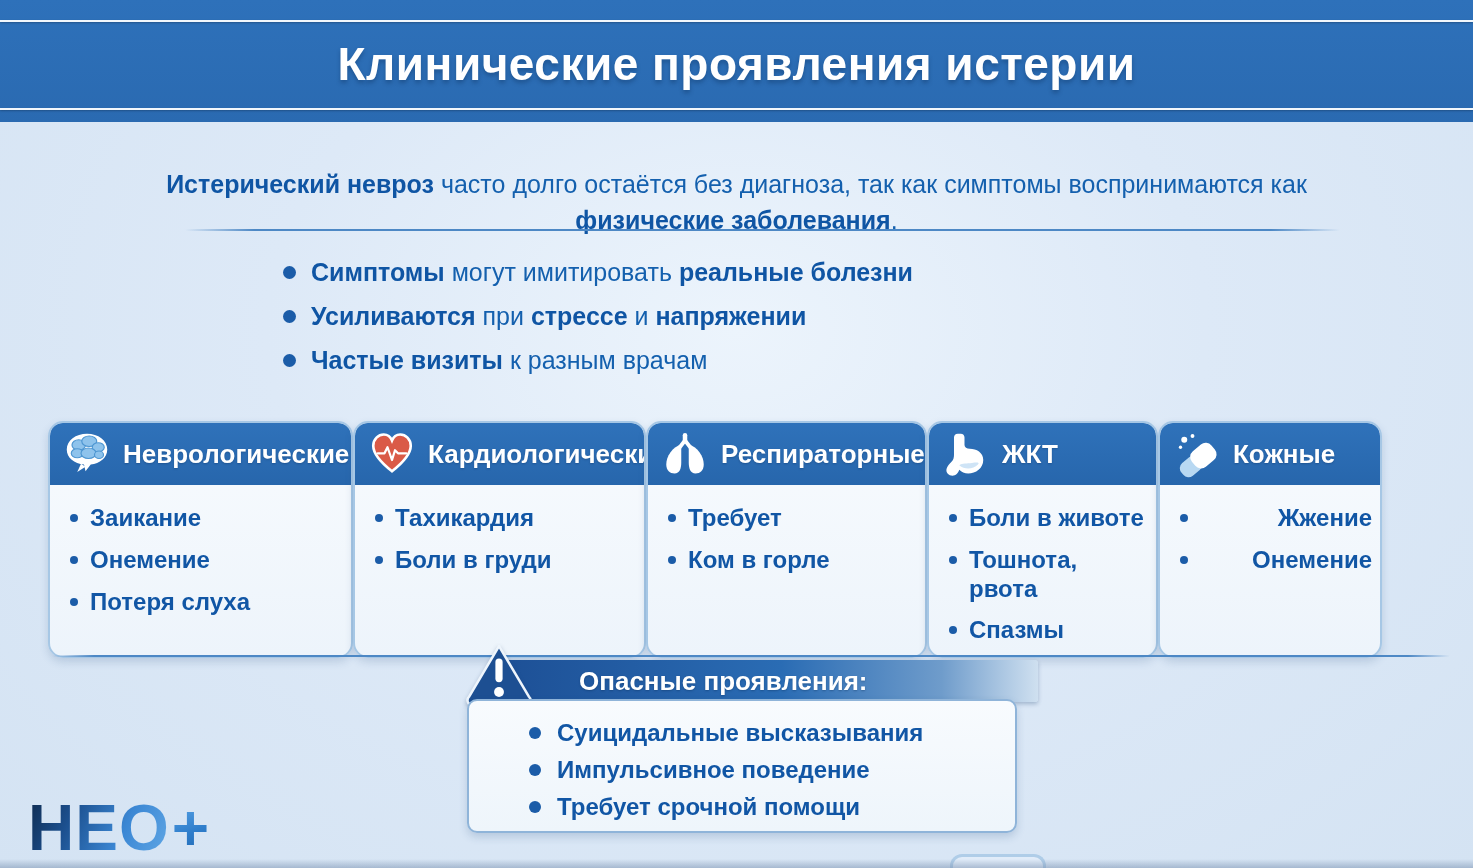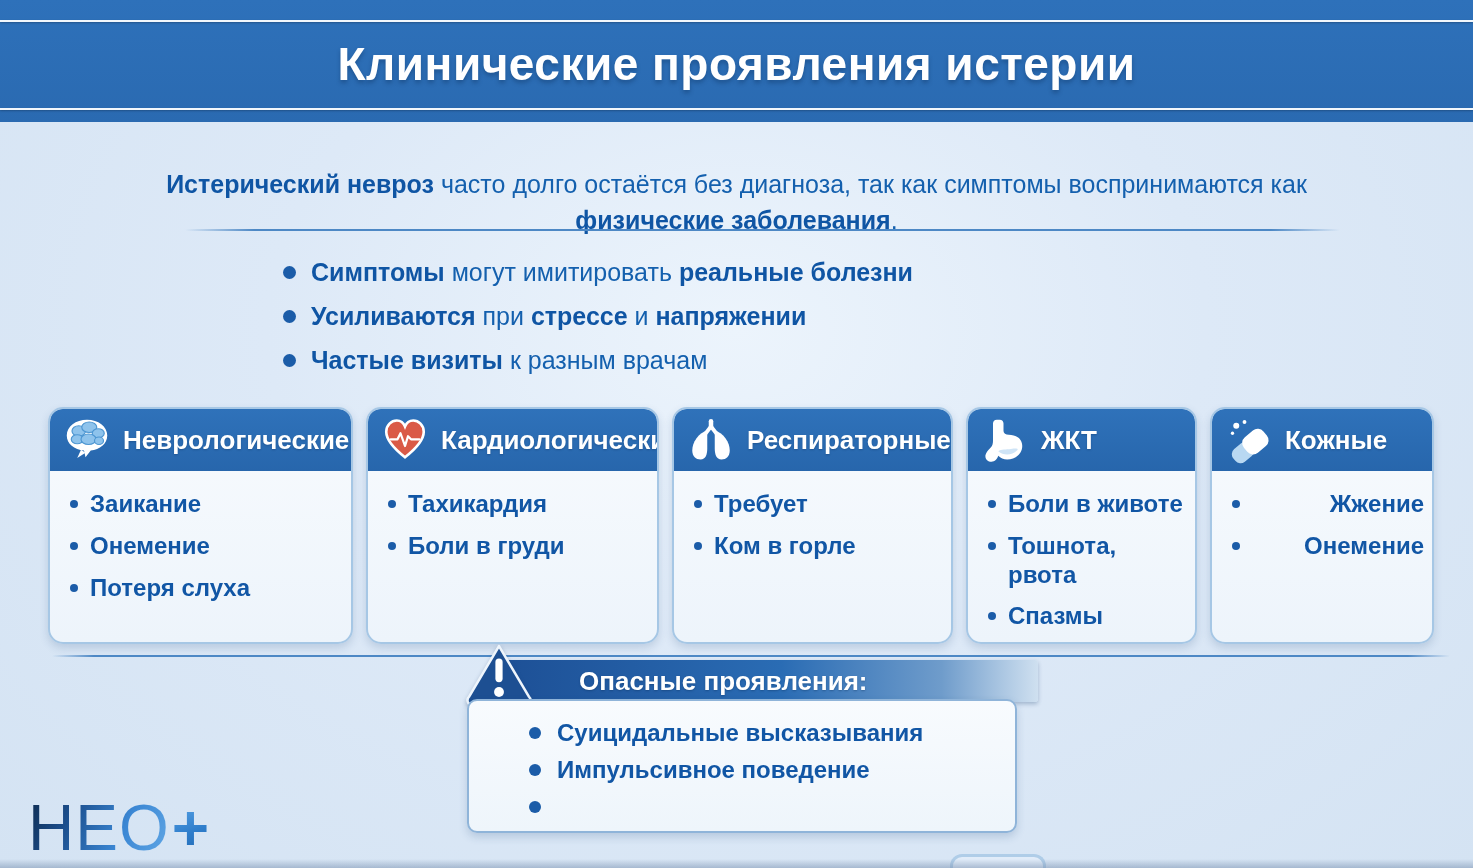--- a/index.html
+++ b/index.html
@@ -50,21 +50,21 @@
   
   .key-points { position:absolute; top:250px; left:283px; list-style:none; }
   .key-point { display:flex; align-items:center; height:44px; font-size:25px; color:#1460ae; white-space:pre-wrap; }
   .key-point b { color:#0f55a4; }
   .kp-dot {
     width:13px; height:13px; border-radius:50%; background:#1b5ca8;
     margin-right:15px; flex:0 0 auto;
   }
 
   
-  .cards-row { position:absolute; top:407px; left:48px; display:flex; gap:13px; }
+  .cards-row { position:absolute; top:421px; left:48px; display:flex; }
   .card {
     height:237px; border-radius:15px; background:linear-gradient(180deg,#f8fbfe 0%, #edf4fb 100%);
     border:2px solid #a6c7e5; box-shadow:0 4px 8px rgba(40,80,130,.18);
     display:flex; flex-direction:column; overflow:hidden;
   }
   .card.c1{width:305px;} .card.c2{width:293px;} .card.c3{width:281px;} .card.c4{width:231px;} .card.c5{width:224px;text-align:right;}
   .card-header {
     height:62px; flex:0 0 62px;
     background:linear-gradient(180deg,#2f72ba 0%, #2766ac 100%);
     display:flex; align-items:center; border-radius:12px 12px 0 0;
@@ -104,21 +104,21 @@
   .warning-items { list-style:none; }
   .warning-item {
     display:flex; align-items:center; height:37px;
     font-size:24px; font-weight:700; color:#1156a5;
   }
   .warning-item .kp-dot { width:12px; height:12px; margin-right:16px; }
 
   
   .logo { position:absolute; left:28px; top:796px; display:flex; align-items:center; }
   .logo-neo {
-    font-size:64px; font-weight:400; letter-spacing:1px; line-height:64px;
+    font-size:64px; font-weight:700; letter-spacing:1px; line-height:64px;
     background:linear-gradient(115deg,#0e2a4e 0%, #1c508f 30%, #3b87d4 65%, #63a9e6 100%);
     -webkit-background-clip:text; background-clip:text; color:transparent;
   }
   .logo-plus {
     font-size:64px; font-weight:800; line-height:58px; margin-left:2px;
     background:linear-gradient(160deg,#5fa9e9 0%, #2f7ecc 55%, #1f66ad 100%);
     -webkit-background-clip:text; background-clip:text; color:transparent;
   }
 
   
@@ -259,20 +259,21 @@
         <li class="warning-item">
             <span class="kp-dot"></span>
             <span>Суицидальные высказывания</span>
           </li>
         <li class="warning-item">
             <span class="kp-dot"></span>
             <span>Импульсивное поведение</span>
           </li>
         <li class="warning-item">
             <span class="kp-dot"></span>
+            <span>Требует срочной помощи</span>
           </li>
       </ul>
     </div>
   </div>
 
   <div class="logo">
     <span class="logo-neo">НЕО</span>
     <span class="logo-plus">+</span>
   </div>
 

